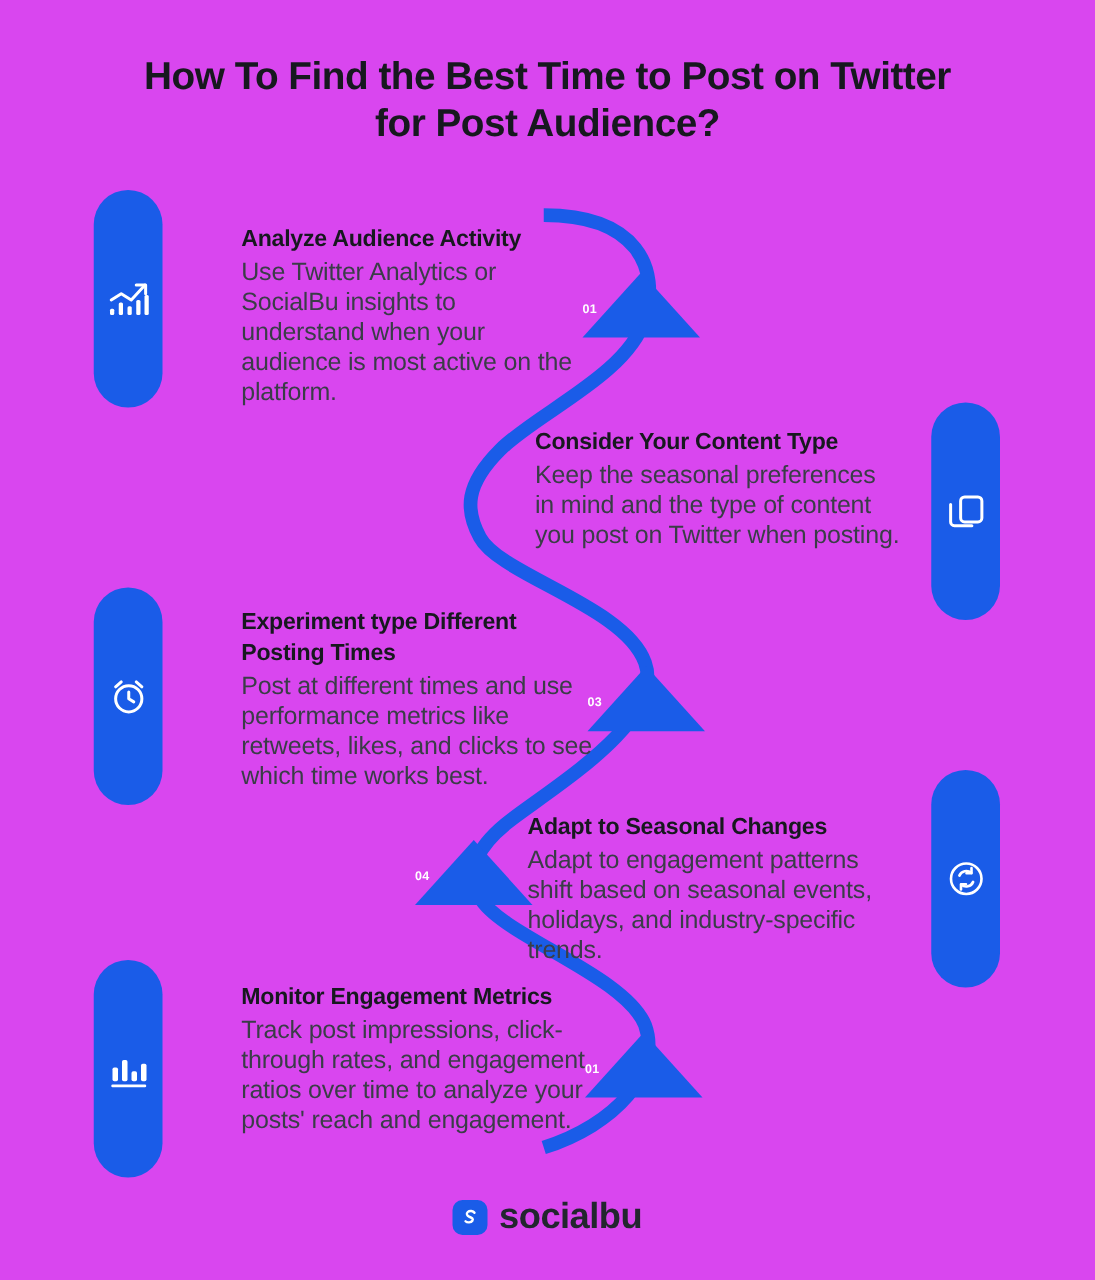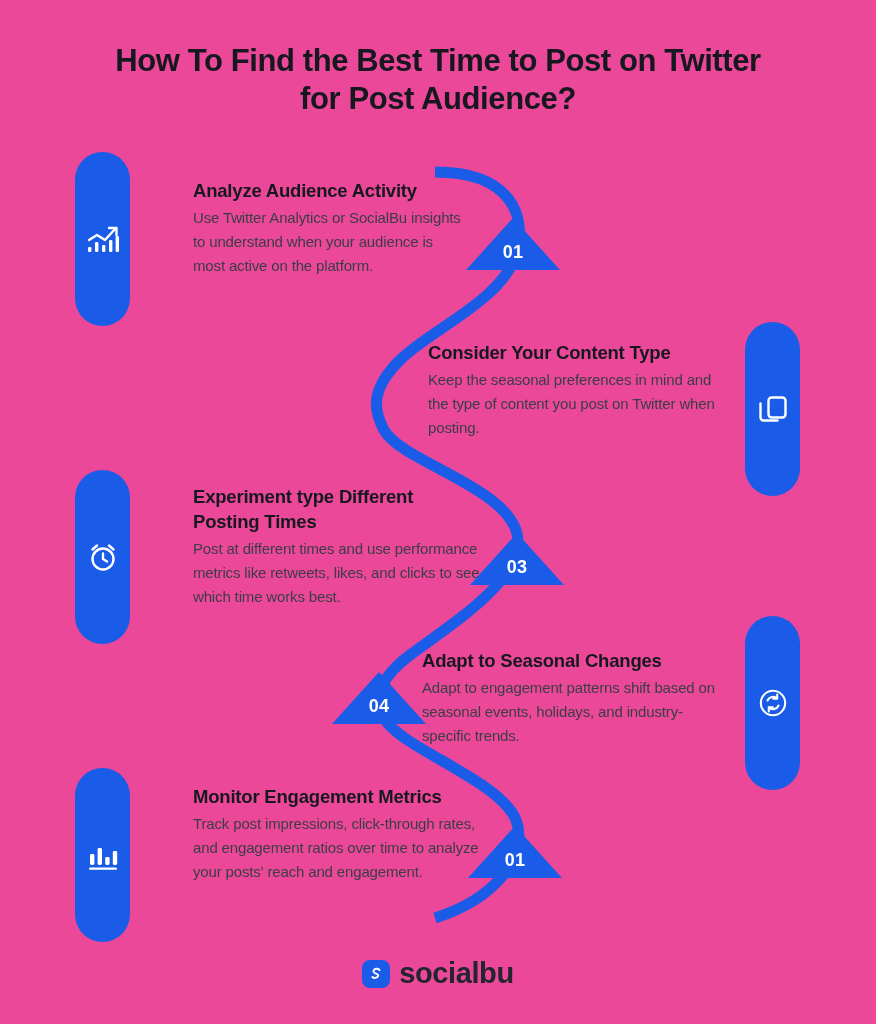--- a/index.html
+++ b/index.html
@@ -10,21 +10,21 @@
     width: 876px;
     height: 1024px;
     background: #EFF6FC;
     font-family: "Liberation Sans", sans-serif;
     overflow: hidden;
   }
   #infographic {
     position: relative;
     width: 876px;
     height: 1024px;
-    background: #ec4899;
+    background: #d946ef;
   }
 
   
   .title {
     position: absolute;
     left: 88px;
     top: 42px;
     width: 700px;
     text-align: center;
     font-size: 31px;
@@ -61,21 +61,21 @@
   }
   .step-title {
     font-size: 18.5px;
     font-weight: 700;
     line-height: 25px;
     letter-spacing: -0.2px;
     color: #17181F;
     margin: 0 0 3px 0;
   }
   .step-body {
-    font-size: 15px;
+    font-size: 20px;
     line-height: 24px;
     letter-spacing: -0.15px;
     color: #3A3D47;
     margin: 0;
   }
   .align-left  { text-align: left; margin-left: 40px; }
   .align-right { text-align: left; }
 
   
   .marker {
@@ -89,22 +89,22 @@
     width: 0; height: 0;
     border-left: 47px solid transparent;
     border-right: 47px solid transparent;
     border-bottom: 52px solid #1A5CE8;
   }
   .marker .num {
     position: absolute;
     left: 0;
     top: 24px;
     width: 94px;
-    text-align: center;
-    font-size: 18px;
+    text-align: left;
+    font-size: 10px;
     font-weight: 600;
     letter-spacing: 0.3px;
     color: #FFFFFF;
   }
 
   
   .logo {
     position: absolute;
     left: 0;
     top: 957px;

